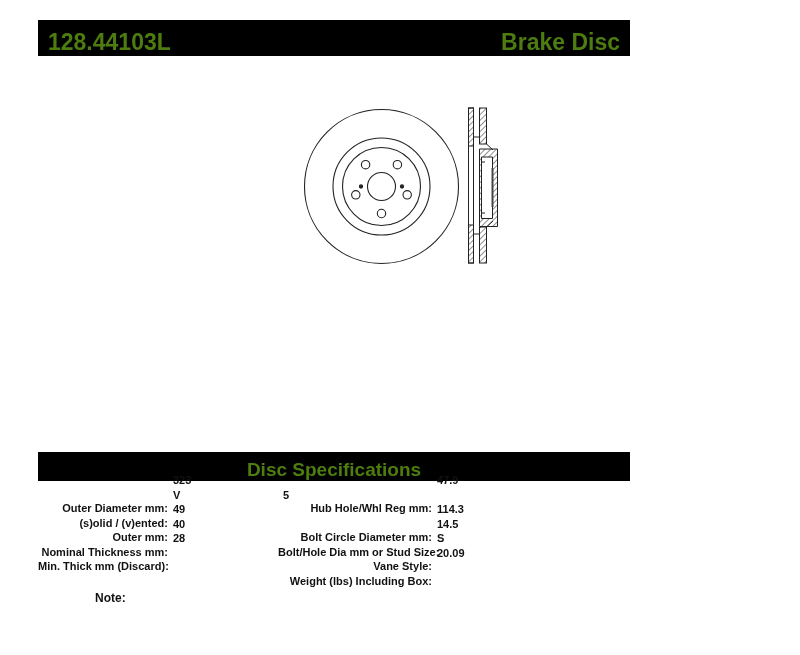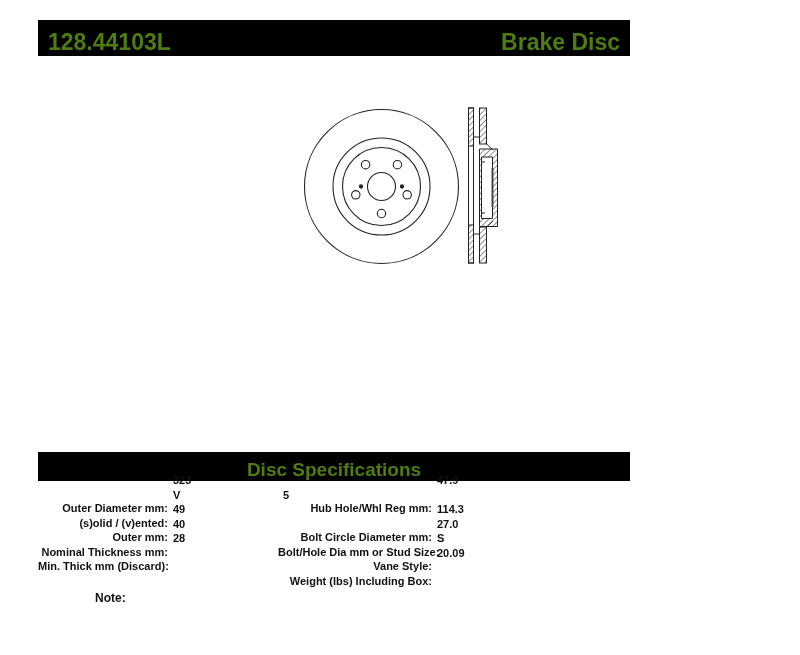--- a/index.html
+++ b/index.html
@@ -118,21 +118,21 @@
       <span class="spec-value">5</span>
     </div>
 
     <div class="spec-row">
       <span class="spec-label">Bolt Circle Diameter mm:</span>
       <span class="spec-value">114.3</span>
     </div>
 
     <div class="spec-row">
       <span class="spec-label">Bolt/Hole Dia mm or Stud Size:</span>
-      <span class="spec-value">27.0</span>
+      <span class="spec-value">14.5</span>
     </div>
 
     <div class="spec-row">
       <span class="spec-label">Vane Style:</span>
       <span class="spec-value">S</span>
     </div>
 
     <div class="spec-row">
       <span class="spec-label">Weight (lbs) Including Box:</span>
       <span class="spec-value">20.09</span>

